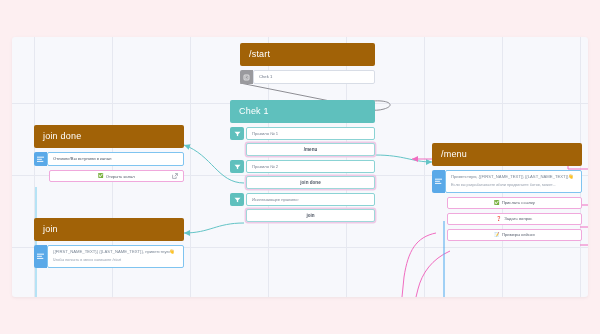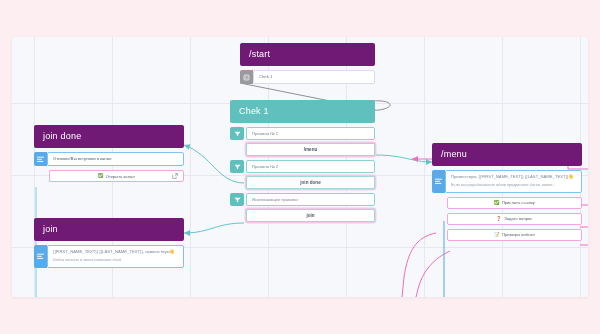--- a/index.html
+++ b/index.html
@@ -35,21 +35,21 @@
   
   .node { position: absolute; }
   .node-head {
     color: #fff;
     font-size: 8.5px;
     padding: 5px 7px 6px 9px;
     border-radius: 2px;
     line-height: 1.1;
     letter-spacing: .2px;
   }
-  .head-blue  { background: #701a75; }
+  .head-blue  { background: #a16207; }
   .head-teal  { background: #5fc0bd; }
   .head-lg    { height: 23px; padding-top: 7px; font-size: 9px; }
 
   
   .row { display: flex; align-items: stretch; margin-top: 4px; }
   .gut {
     width: 13px; min-width: 13px;
     display: flex; align-items: center; justify-content: center;
     border-radius: 2px 0 0 2px;
   }

